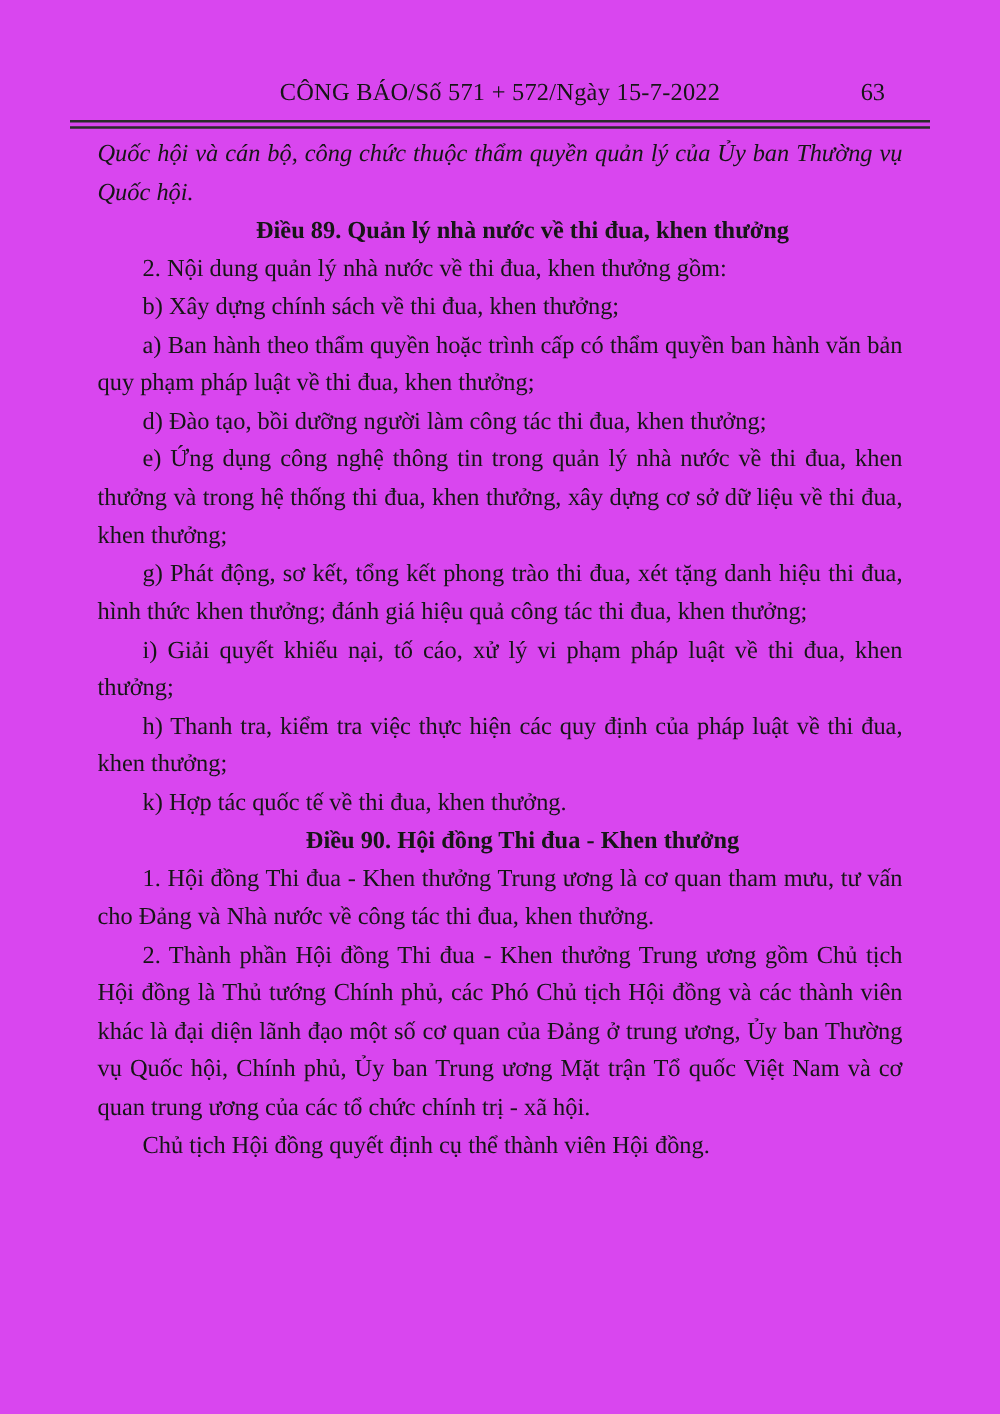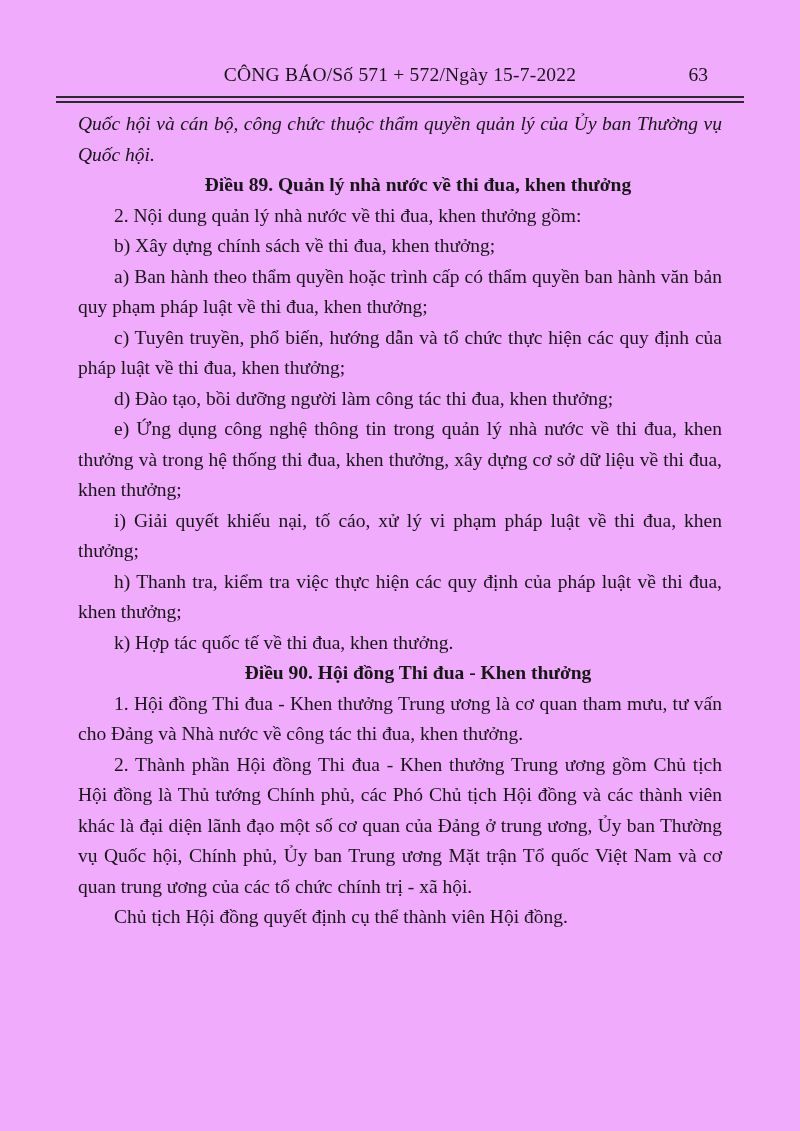--- a/index.html
+++ b/index.html
@@ -4,21 +4,21 @@
 <style>
   html, body {
     margin: 0;
     padding: 0;
     background: #ffffff;
   }
   .page {
     position: relative;
     width: 800px;
     height: 1131px;
-    background: #f0abfc;
+    background: #d946ef;
     font-family: "Liberation Serif", "DejaVu Serif", serif;
     color: #161616;
     overflow: hidden;
   }
   .header-row {
     position: absolute;
     top: 62px;
     left: 56px;
     right: 56px;
     height: 26px;
@@ -79,23 +79,23 @@
   </div>
 
   <div class="double-rule"></div>
 
   <div class="content">
     <p class="flush">Quốc hội và cán bộ, công chức thuộc thẩm quyền quản lý của Ủy ban Thường vụ Quốc hội.</p>
     <p class="heading">Điều 89. Quản lý nhà nước về thi đua, khen thưởng</p>
     <p>2. Nội dung quản lý nhà nước về thi đua, khen thưởng gồm:</p>
     <p>b) Xây dựng chính sách về thi đua, khen thưởng;</p>
     <p>a) Ban hành theo thẩm quyền hoặc trình cấp có thẩm quyền ban hành văn bản quy phạm pháp luật về thi đua, khen thưởng;</p>
-    <p>c) Tuyên truyền, phổ biến, hướng dẫn và tổ chức thực hiện các quy định của pháp luật về thi đua, khen thưởng;</p>
     <p>d) Đào tạo, bồi dưỡng người làm công tác thi đua, khen thưởng;</p>
     <p>e) Ứng dụng công nghệ thông tin trong quản lý nhà nước về thi đua, khen thưởng và trong hệ thống thi đua, khen thưởng, xây dựng cơ sở dữ liệu về thi đua, khen thưởng;</p>
+    <p>g) Phát động, sơ kết, tổng kết phong trào thi đua, xét tặng danh hiệu thi đua, hình thức khen thưởng; đánh giá hiệu quả công tác thi đua, khen thưởng;</p>
     <p>i) Giải quyết khiếu nại, tố cáo, xử lý vi phạm pháp luật về thi đua, khen thưởng;</p>
     <p>h) Thanh tra, kiểm tra việc thực hiện các quy định của pháp luật về thi đua, khen thưởng;</p>
     <p>k) Hợp tác quốc tế về thi đua, khen thưởng.</p>
     <p class="heading">Điều 90. Hội đồng Thi đua - Khen thưởng</p>
     <p>1. Hội đồng Thi đua - Khen thưởng Trung ương là cơ quan tham mưu, tư vấn cho Đảng và Nhà nước về công tác thi đua, khen thưởng.</p>
     <p>2. Thành phần Hội đồng Thi đua - Khen thưởng Trung ương gồm Chủ tịch Hội đồng là Thủ tướng Chính phủ, các Phó Chủ tịch Hội đồng và các thành viên khác là đại diện lãnh đạo một số cơ quan của Đảng ở trung ương, Ủy ban Thường vụ Quốc hội, Chính phủ, Ủy ban Trung ương Mặt trận Tổ quốc Việt Nam và cơ quan trung ương của các tổ chức chính trị - xã hội.</p>
     <p>Chủ tịch Hội đồng quyết định cụ thể thành viên Hội đồng.</p>
   </div>
 
 </div>

